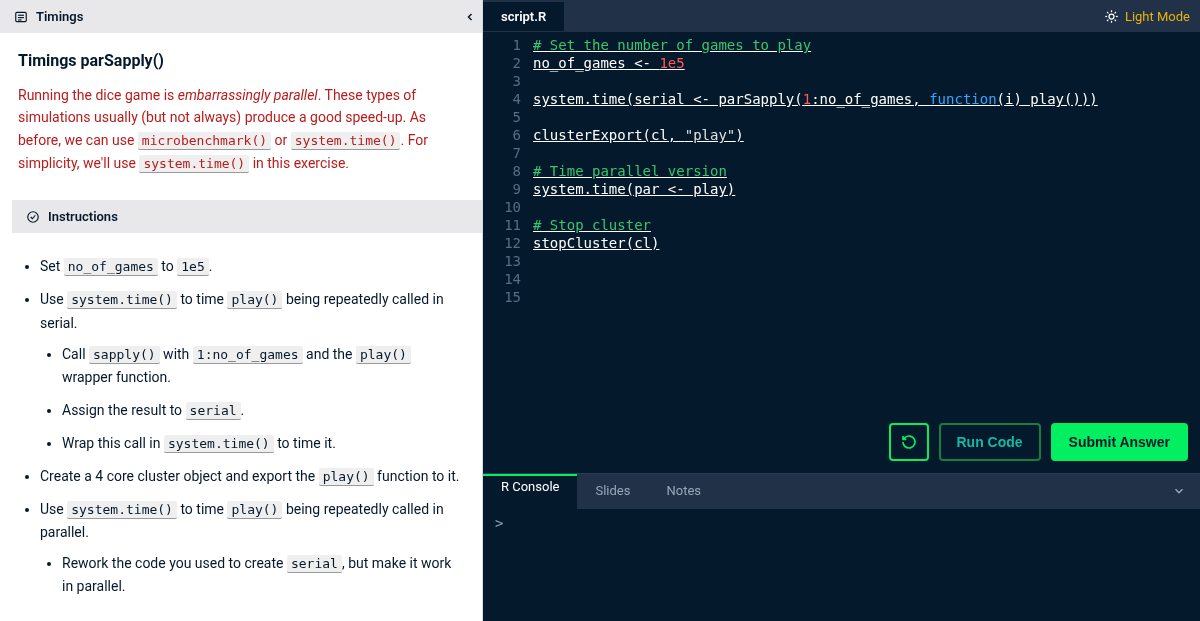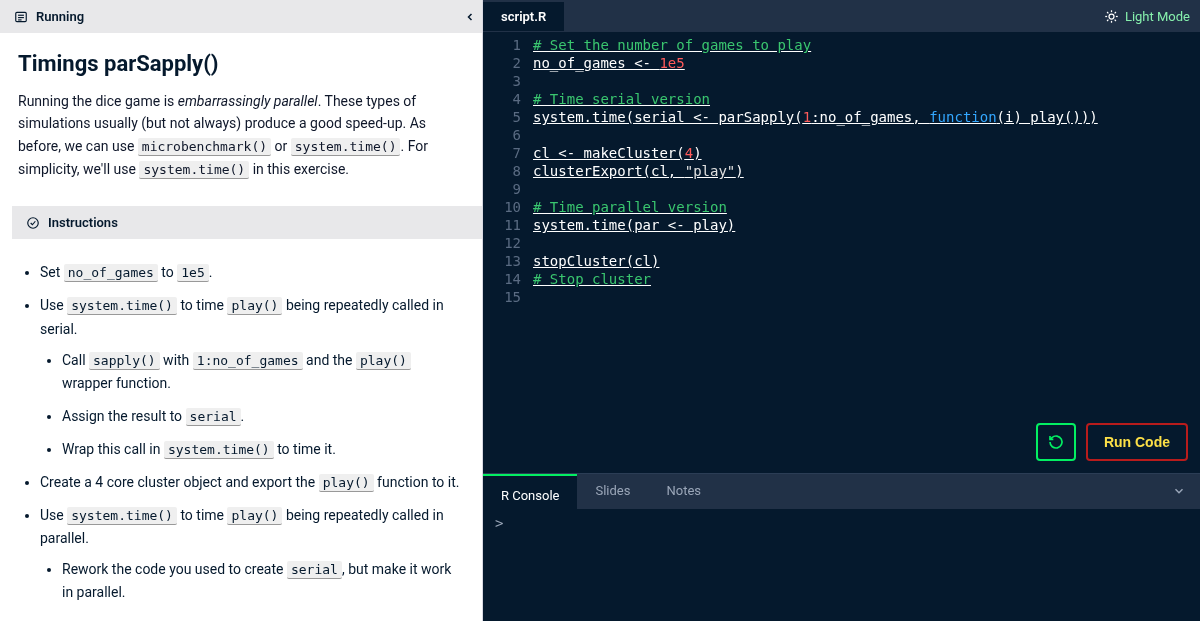--- a/index.html
+++ b/index.html
@@ -1,70 +1,70 @@
 <!DOCTYPE html>
 <html><head>
 <meta charset="utf-8">
 <style>
 * { margin: 0; padding: 0; box-sizing: border-box; }
 body { font-family: -apple-system, BlinkMacSystemFont, "Segoe UI", Roboto, sans-serif; font-size: 14px; color: #05192d; background: #fff; width: 1200px; height: 621px; overflow: hidden; display: flex; }
 .left-panel { width: 483px; background: #fff; display: flex; flex-direction: column; border-right: 1px solid #d9d9e2; }
 .exercise-header { background: #e8e8ea; padding: 9px 14px; display: flex; align-items: center; gap: 8px; font-weight: 600; font-size: 13px; position: relative; }
 .exercise-header .collapse { position: absolute; right: 0; top: 0; bottom: 0; width: 24px; display: flex; align-items: center; justify-content: center; background: #e8e8ea; cursor: pointer; }
 .exercise-body { padding: 18px 18px 10px 18px; }
-.exercise-title { font-size: 22px; font-weight: 700; margin-bottom: 14px; }
-.exercise-desc { font-size: 14px; line-height: 1.6; color: #0f172a; }
+.exercise-title { font-size: 16px; font-weight: 700; margin-bottom: 14px; }
+.exercise-desc { font-size: 14px; line-height: 1.6; color: #b91c1c; }
 .exercise-desc em { font-style: italic; }
 .code-chip { background: #efefef; border-bottom: 1px solid #999; font-family: ui-monospace, Menlo, Consolas, monospace; font-size: 13px; padding: 1px 4px; border-radius: 2px; }
 .instructions-header { background: #e8e8ea; padding: 9px 14px; display: flex; align-items: center; gap: 8px; font-weight: 600; font-size: 13px; margin: 16px 0 14px 12px; }
 .instructions-body { padding: 0 18px 18px 18px; font-size: 14px; line-height: 1.65; }
 .instructions-body ul { list-style: disc; padding-left: 22px; margin-top: 8px; }
 .instructions-body ul ul { padding-left: 22px; }
 .instructions-body li { margin-bottom: 10px; }
 .right-panel { flex: 1; background: #05192d; display: flex; flex-direction: column; color: #fff; }
 .tabbar { display: flex; align-items: center; background: #213147; height: 32px; gap: 12px; }
 .file-tab { background: #05192d; padding: 7px 18px; font-size: 13px; font-weight: 600; }
 .tabbar-spacer { flex: 1; }
-.light-mode { display: flex; align-items: center; gap: 6px; padding: 0 10px; font-size: 13px; cursor: pointer; color: #86efac; }
+.light-mode { display: flex; align-items: center; gap: 6px; padding: 0 10px; font-size: 13px; cursor: pointer; color: #eab308; }
 .editor { font-family: ui-monospace, Menlo, Consolas, monospace; font-size: 14px; line-height: 18px; padding: 4px 0; display: flex; }
 .gutter { width: 50px; text-align: right; color: #5a6b82; padding-right: 12px; user-select: none; }
 .gutter div { height: 18px; }
 .code-lines { flex: 1; text-decoration: underline; }
 .code-lines div { height: 18px; white-space: pre; }
 .tok-comment { color: #3ac66f; }
 .tok-num { color: #ff5b5b; }
 .tok-kw { color: #33a7ff; }
 .tok-str { color: #e0e0e0; }
 .action-bar { display: flex; justify-content: flex-end; gap: 10px; padding: 12px 12px; }
 .btn { border-radius: 4px; padding: 9px 16px; font-size: 14px; font-weight: 700; cursor: pointer; border: 2px solid transparent; display: flex; align-items: center; }
 .btn-reset { border: 2px solid #03ef62; color: #03ef62; background: transparent; padding: 7px 10px; }
-.btn-outline { border: 2px solid #b91c1c; color: #fde047; background: transparent; }
+.btn-outline { border: 2px solid #15803d; color: #14b8a6; background: transparent; }
 .btn-primary { background: #03ef62; color: #05192d; }
 .console-tabs { display: flex; background: #213147; height: 36px; font-size: 13px; align-items: stretch; }
 .console-tab { padding: 9px 18px; color: #9aa6b8; cursor: pointer; }
-.console-tab.active { background: #05192d; color: #fff; border-top: 2px solid #03ef62; padding-top: 12px; }
+.console-tab.active { background: #05192d; color: #fff; border-top: 2px solid #03ef62; padding-top: 3px; }
 .console-toggle { margin-left: auto; padding: 6px 14px; color: #9aa6b8; cursor: pointer; display: flex; align-items: center; }
 .console-body { flex: 1; padding: 6px 12px; font-family: ui-monospace, Menlo, Consolas, monospace; font-size: 14px; color: #9aa6b8; }
 .icon { display: inline-flex; }
 .sep-line { border-top: 1px solid #2b3d55; }
 </style>
 </head>
 <body>
 
 <div class="left-panel">
   <div class="exercise-header">
     <span class="icon">
       <svg width="14" height="14" viewBox="0 0 24 24" fill="none" stroke="#05192d" stroke-width="2">
           <rect x="3" y="4" width="18" height="16" rx="2"></rect>
           <line x1="7" y1="9" x2="17" y2="9"></line>
           <line x1="7" y1="13" x2="17" y2="13"></line>
           <line x1="7" y1="17" x2="13" y2="17"></line>
         </svg>
     </span>
-    <span>Running</span>
+    <span>Timings</span>
     <div class="collapse">
       <svg width="12" height="12" viewBox="0 0 24 24" fill="none" stroke="#05192d" stroke-width="3">
           <polyline points="15 18 9 12 15 6"></polyline>
         </svg>
     </div>
   </div>
 
   <div class="exercise-body">
     <div class="exercise-title">Timings parSapply()</div>
     <div class="exercise-desc">
@@ -153,44 +153,43 @@
         <div>11</div>
         <div>12</div>
         <div>13</div>
         <div>14</div>
         <div>15</div>
       </div>
     <div class="code-lines" id="code-lines">
         <div><span class="tok-comment"># Set the number of games to play</span></div>
         <div><span>no_of_games &lt;- </span><span class="tok-num">1e5</span></div>
         <div></div>
-        <div><span class="tok-comment"># Time serial version</span></div>
         <div><span>system.time(serial &lt;- parSapply(</span><span class="tok-num">1</span><span>:no_of_games, </span><span class="tok-kw">function</span><span>(i) play()))</span></div>
         <div></div>
-        <div><span>cl &lt;- makeCluster(</span><span class="tok-num">4</span><span>)</span></div>
         <div><span>clusterExport(cl, </span><span class="tok-str">"play"</span><span>)</span></div>
         <div></div>
         <div><span class="tok-comment"># Time parallel version</span></div>
         <div><span>system.time(par &lt;- play)</span></div>
         <div></div>
+        <div><span class="tok-comment"># Stop cluster</span></div>
         <div><span>stopCluster(cl)</span></div>
-        <div><span class="tok-comment"># Stop cluster</span></div>
       </div>
   </div>
 
   <div style="flex:1"></div>
 
   <div class="action-bar">
     <button class="btn btn-reset">
       <svg width="16" height="16" viewBox="0 0 24 24" fill="none" stroke="#03ef62" stroke-width="2.5">
           <path d="M3 12a9 9 0 1 0 3-6.7L3 8"></path>
           <polyline points="3 3 3 8 8 8"></polyline>
         </svg>
     </button>
     <button class="btn btn-outline">Run Code</button>
+    <button class="btn btn-primary">Submit Answer</button>
   </div>
 
   <div class="console-tabs sep-line">
     <div class="console-tab active">R Console</div>
     <div class="console-tab">Slides</div>
     <div class="console-tab">Notes</div>
     <div class="console-toggle">
       <svg width="14" height="14" viewBox="0 0 24 24" fill="none" stroke="#9aa6b8" stroke-width="2.5">
           <polyline points="6 9 12 15 18 9"></polyline>
         </svg>

